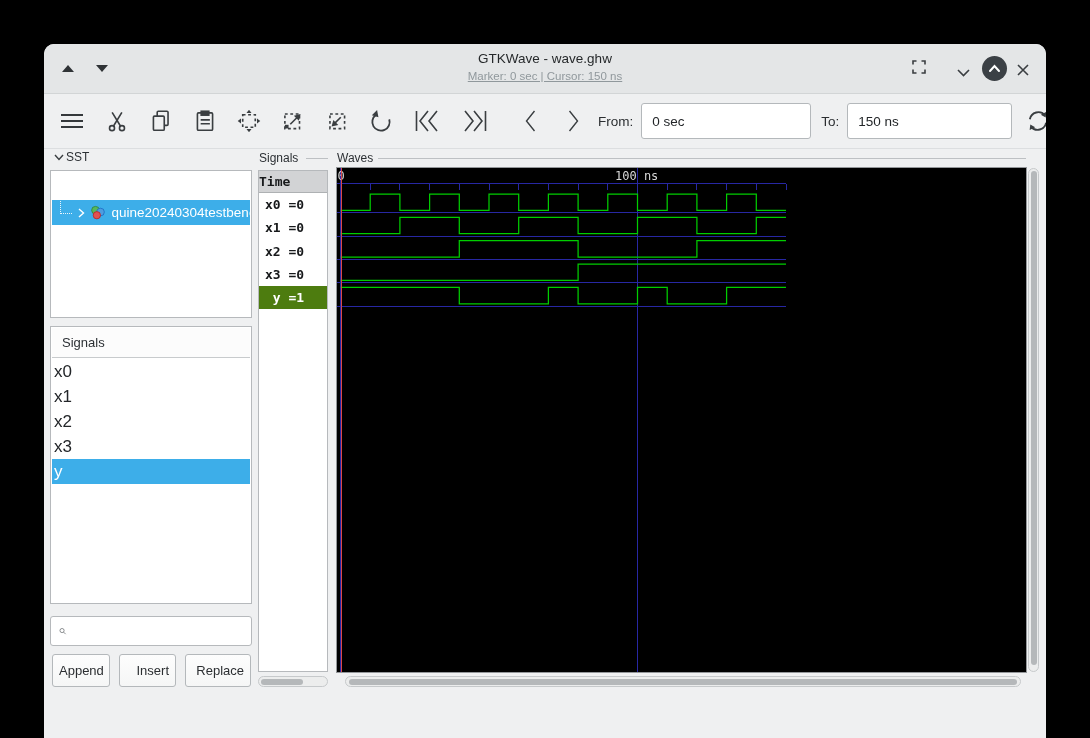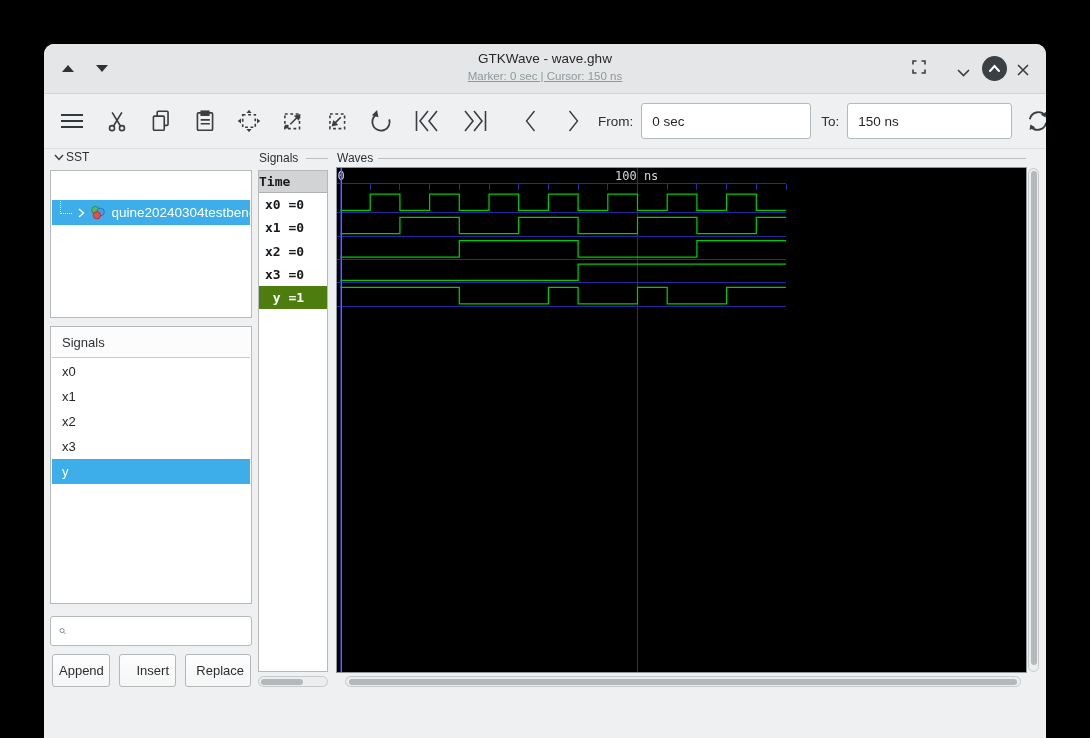--- a/index.html
+++ b/index.html
@@ -27,21 +27,21 @@
   .pane-label{position:absolute;font-size:12px;color:#2c3034;}
   .legend-line{position:absolute;height:1px;background:#bdc0c3;}
   .white-box{position:absolute;background:#fff;border:1px solid #b6b9bc;box-sizing:border-box;}
   
   .tree-row{position:absolute;left:1px;right:1px;height:24px;display:flex;align-items:center;font-size:13.5px;color:#232629;}
   .tree-row.sel{background:#3daee9;color:#fff;}
   .chev{width:14px;height:14px;flex:0 0 auto;}
   
   .siglist-head{position:absolute;left:1px;top:1px;right:1px;height:30px;line-height:30px;padding-left:10px;
     font-size:13px;color:#2c3034;border-bottom:1px solid #c8cbcd;background:#fcfcfc;box-sizing:border-box;}
-  .sigrow{position:absolute;left:1px;right:1px;height:25px;line-height:25px;padding-left:10px;font-size:13px;color:#232629;box-sizing:border-box;cursor:default;}
+  .sigrow{position:absolute;left:1px;right:1px;height:25px;line-height:25px;padding-left:2px;font-size:17px;color:#232629;box-sizing:border-box;cursor:default;}
   .sigrow.sel{background:#3daee9;color:#fff;}
   .search{position:absolute;left:6px;top:572px;width:202px;height:30px;background:#fff;border:1px solid #b6b9bc;
     border-radius:3px;box-sizing:border-box;display:flex;align-items:center;padding-left:7px;}
   .btn{position:absolute;top:610px;height:33px;background:linear-gradient(#fdfdfd,#f5f6f6);border:1px solid #b4b8bb;
     border-radius:3px;font-size:13px;color:#2b2e31;font-family:"Liberation Sans",sans-serif;cursor:pointer;text-align:right;}
   
   .names-box{position:absolute;left:214px;top:126px;width:70px;height:502px;background:#fff;border:1px solid #b6b9bc;box-sizing:border-box;overflow:hidden;}
   .time-head{position:absolute;left:0;top:0;right:0;height:22px;line-height:22px;background:#d2d3d5;border-bottom:1px solid #aeb1b3;
     font-family:"DejaVu Sans Mono",monospace;font-weight:700;font-size:13px;color:#17191b;box-sizing:border-box;}
   .name-row{position:absolute;left:0;right:0;height:23px;line-height:23px;font-family:"DejaVu Sans Mono",monospace;

